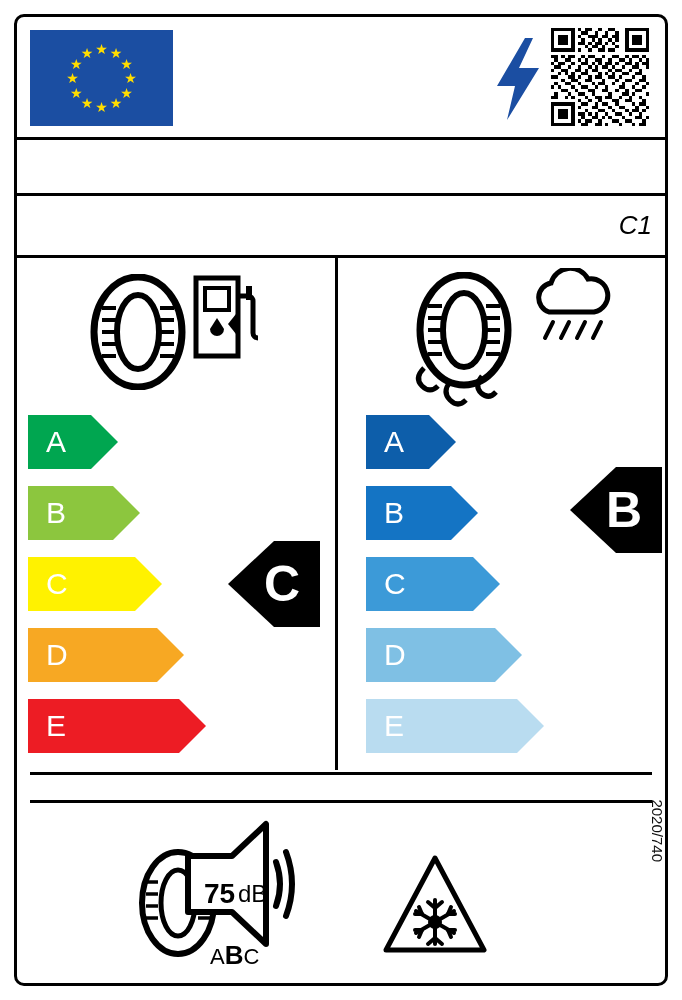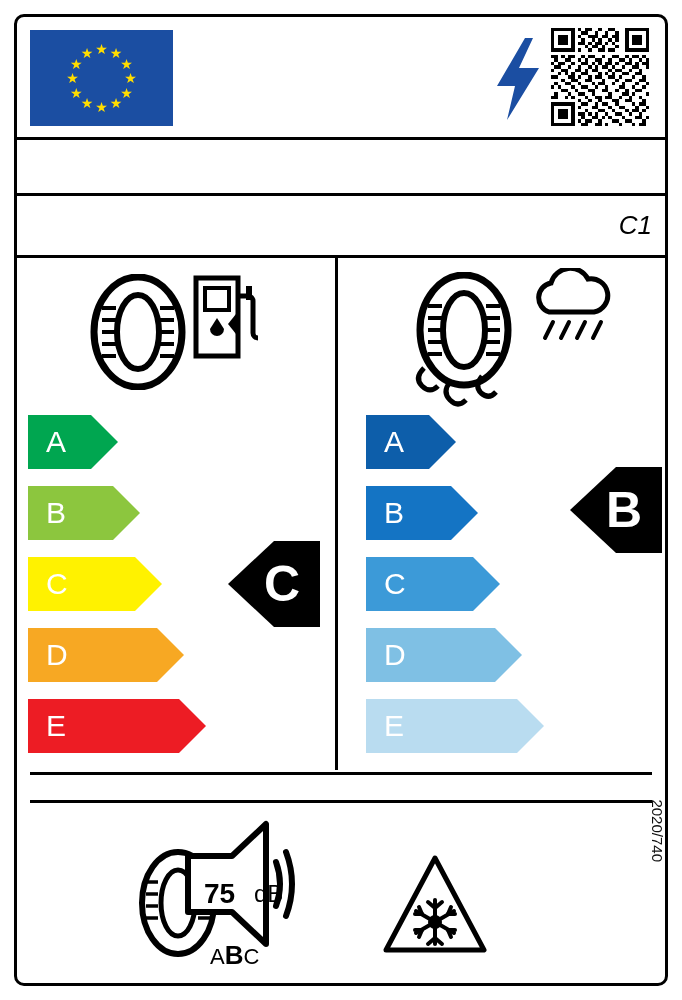--- a/index.html
+++ b/index.html
@@ -190,21 +190,20 @@
     font-weight: bold;
     color: #000;
   }
   .db-unit {
     position: absolute;
     left: 238px;
     top: 880px;
     font-size: 24px;
     font-weight: normal;
     color: #000;
-    margin-left: 16px;
   }
   .noise-classes {
     position: absolute;
     left: 210px;
     top: 940px;
     font-size: 22px;
     color: #000;
   }
   .noise-classes .sel {
     font-size: 26px;

